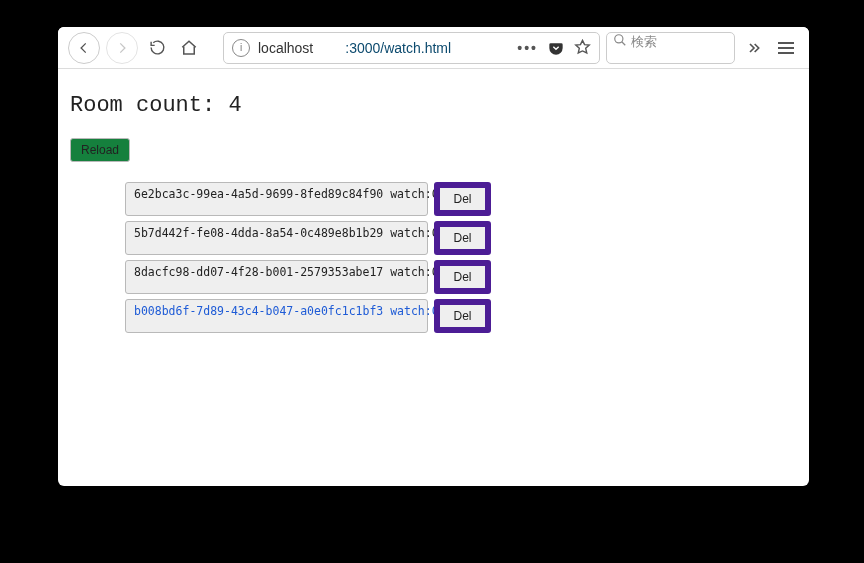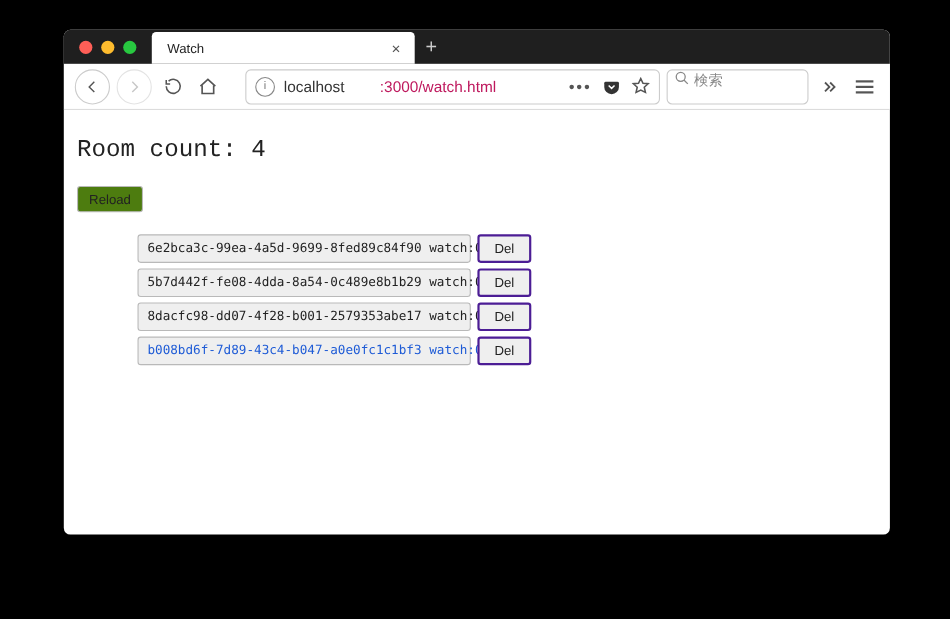--- a/index.html
+++ b/index.html
@@ -107,21 +107,21 @@
     gap:8px;
     min-width:0;
     margin-left:15px;
   }
   .urlbar .info{
     width:16px;height:16px;border:1px solid #888;border-radius:50%;
     display:flex;align-items:center;justify-content:center;
     font-size:10px;color:#777;flex:0 0 auto;
   }
   .urlbar .url{flex:1 1 auto;white-space:nowrap;overflow:hidden;}
-  .urlbar .url .dim{color:#be185d;padding-left:32px;}
+  .urlbar .url .dim{color:#0c4a6e;padding-left:32px;}
   .urlbar .right-icons{display:flex;align-items:center;gap:10px;color:#555;}
   .dots{font-weight:bold;letter-spacing:2px;}
   .searchbox{
     width:115px;height:30px;
     border:1px solid #ccc;border-radius:5px;
     display:flex;align-items:flex-start;padding:0 6px;gap:4px;
     color:#888;font-size:13px;
   }
   .searchbox svg{flex:0 0 auto;}
   .hamburger{
@@ -138,21 +138,21 @@
     font-size:22px;
     font-weight:400;
     margin:6px 0 20px 0;
     font-family:Liberation Mono, monospace;
   }
   .btn{
     display:inline-block;
     font-family:Arial,sans-serif;
     font-size:12px;
     padding:4px 10px;
-    background:#4d7c0f;
+    background:#15803d;
     border:1px solid #b9b9b9;
     border-radius:3px;
     color:#222;
   }
   .list{
     margin-top:20px;
     margin-left:55px;
   }
   .row{
     display:flex;
@@ -170,42 +170,30 @@
     border-radius:3px;
     white-space:nowrap;
   }
   .row.active .roombtn{ color:#1e5bd6; }
   .row .delbtn{
     width:45px;text-align:center;
     font-family:Arial,sans-serif;
     font-size:12px;
     padding:4px 0;
     background:#efefef;
-    border:2px solid #4c1d95;
+    border:6px solid #4c1d95;
     border-radius:3px;
   }
   svg{display:block;}
 </style>
 </head>
 <body>
 
 <div class="window">
 
-  <div class="titlebar">
-    <div class="traffic">
-      <div class="tl red"></div>
-      <div class="tl yellow"></div>
-      <div class="tl green"></div>
-    </div>
-    <div class="tab">
-      <span class="title">Watch</span>
-      <span class="close">×</span>
-    </div>
-    <div class="plus">+</div>
-  </div>
 
   <div class="navbar">
     <div class="circ-btn">
       <svg width="14" height="14" viewBox="0 0 24 24" fill="none" stroke="#555" stroke-width="2.2">
           <path d="M15 4l-8 8 8 8"></path>
         </svg>
     </div>
     <div class="circ-btn disabled">
       <svg width="14" height="14" viewBox="0 0 24 24" fill="none" stroke="#c7c7c7" stroke-width="2.2">
           <path d="M9 4l8 8-8 8"></path>

